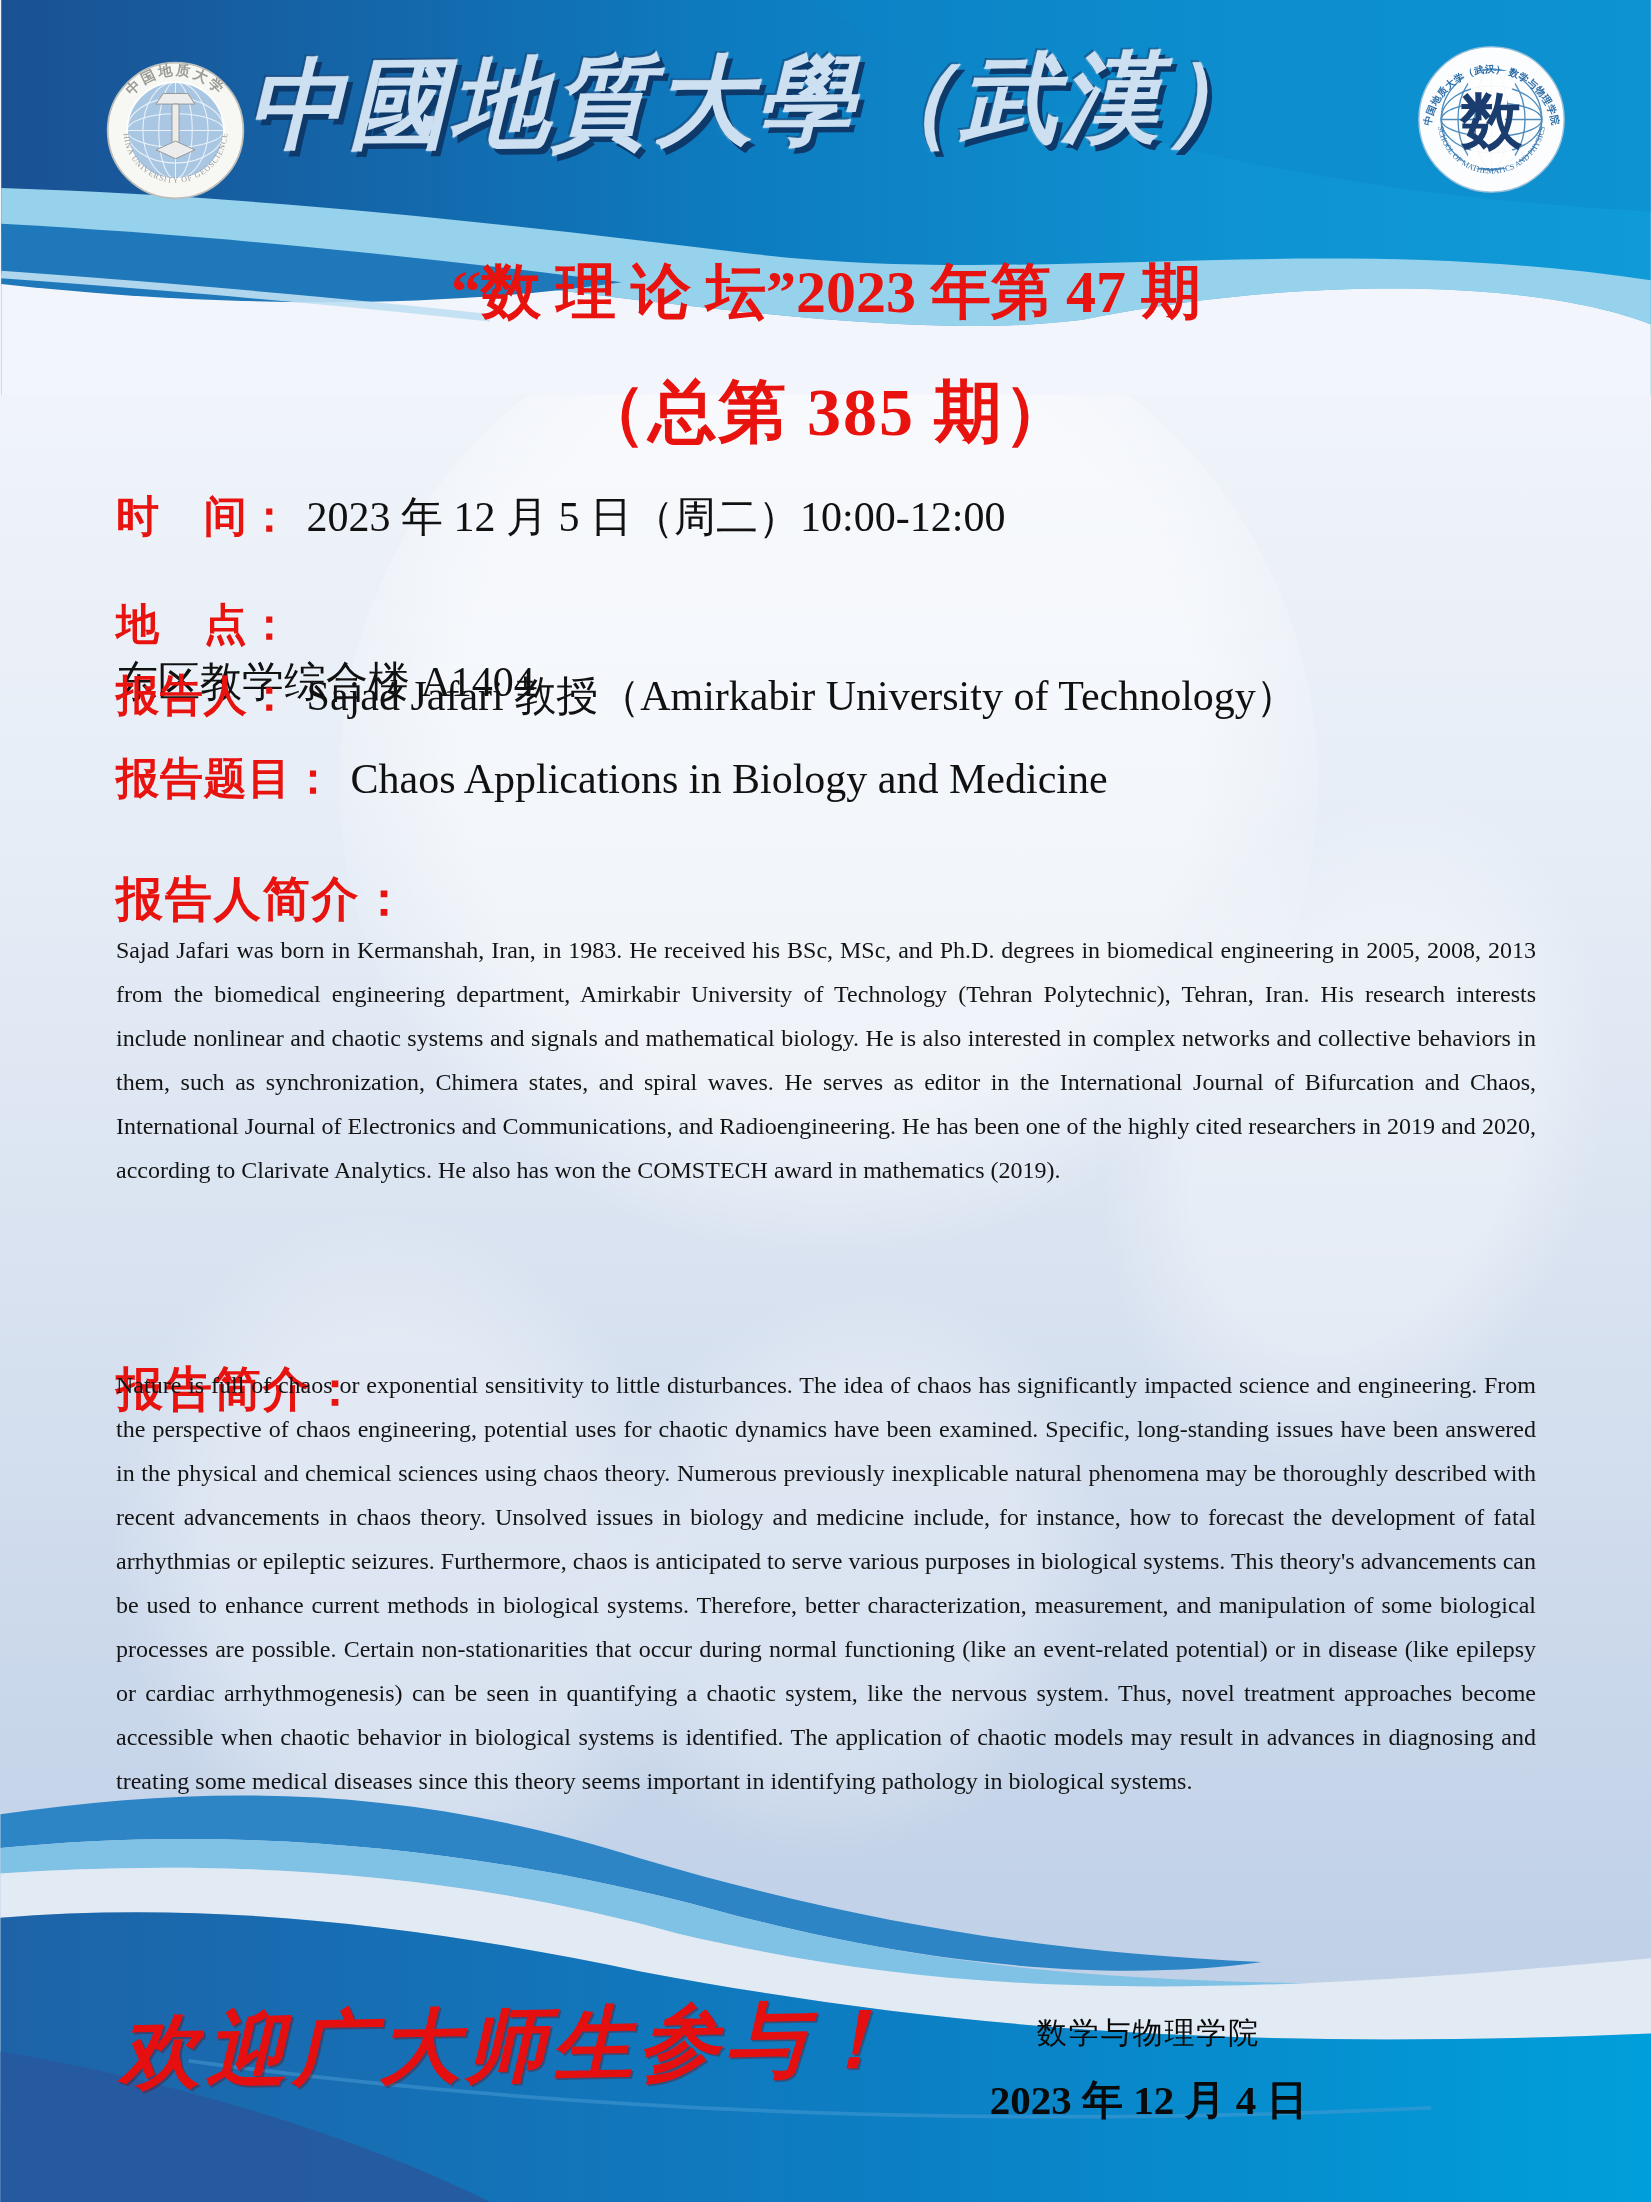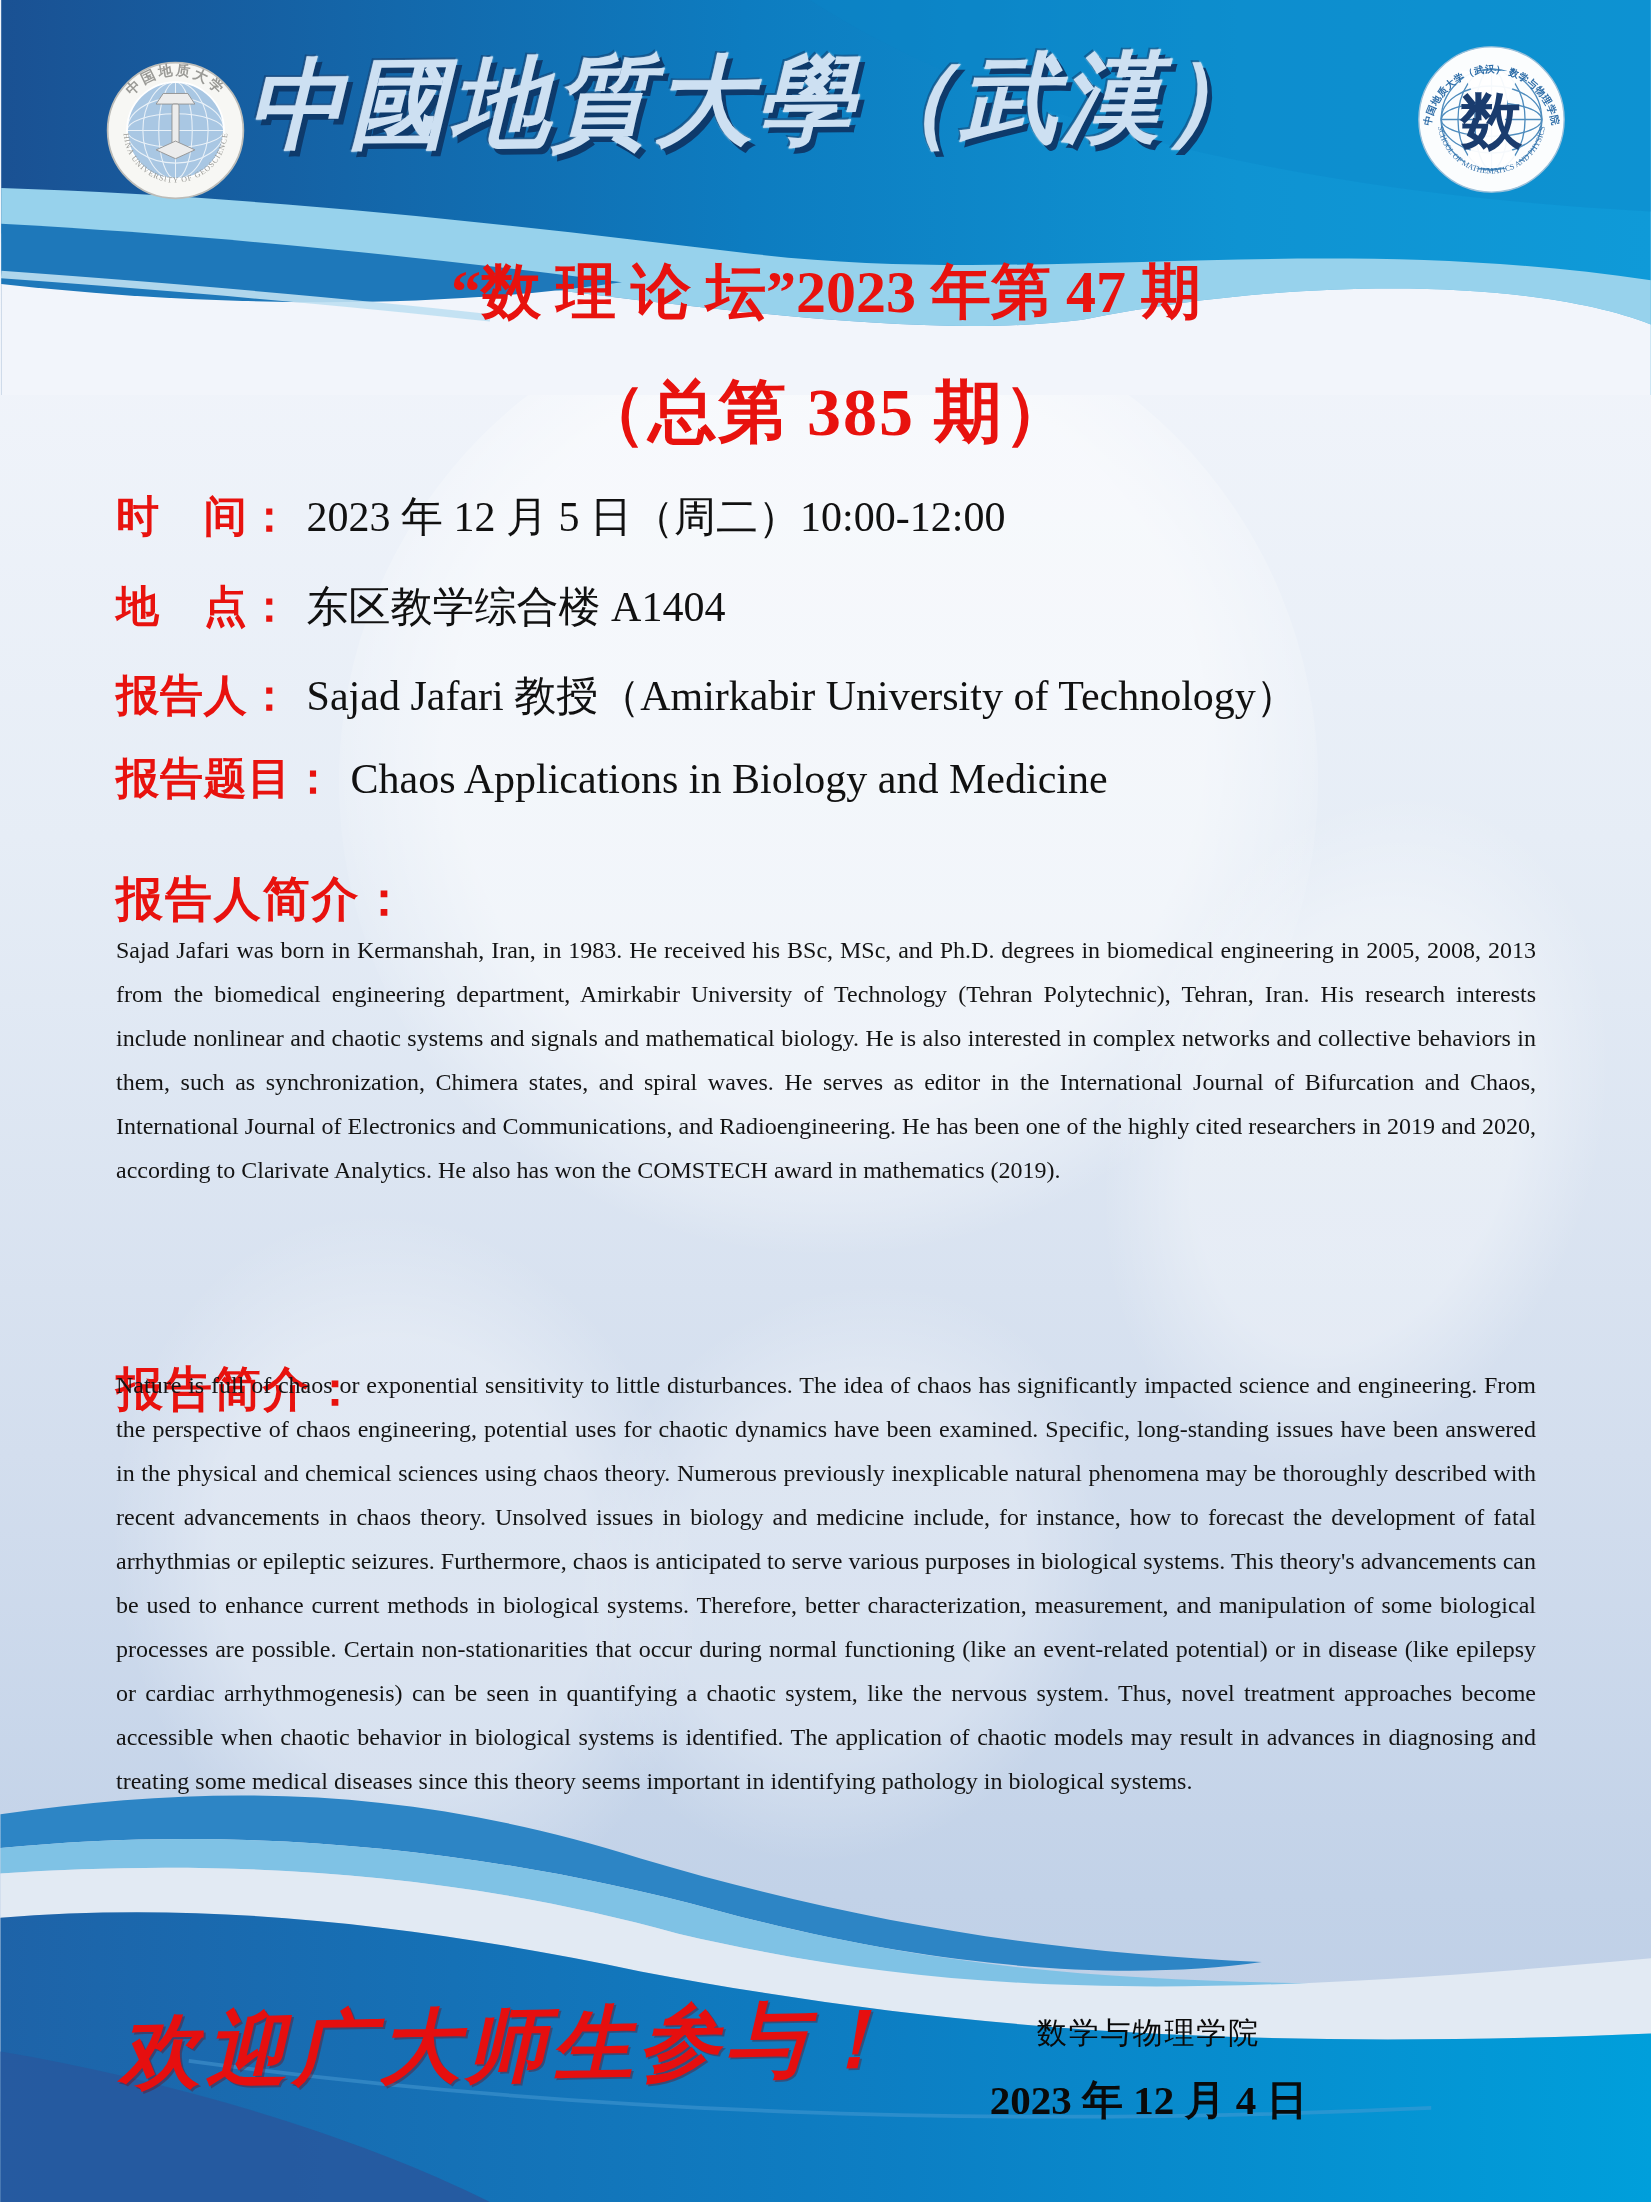--- a/index.html
+++ b/index.html
@@ -33,21 +33,21 @@
   .title-line{
     left:0;width:1652px;text-align:center;color:#e8120e;
     font-family:"Liberation Serif", serif;font-weight:bold;white-space:nowrap;
   }
   .title-1{top:252px;font-size:60px;}
   .title-2{top:367px;font-size:68px;letter-spacing:1.9px;}
   
   .info-row{left:116px;white-space:nowrap;display:flex;align-items:baseline;}
   .info-label{font-family:"Liberation Sans", sans-serif;font-weight:bold;color:#e8120e;font-size:43px;margin-right:15px;letter-spacing:0.9px;}
   .info-value{font-family:"Liberation Serif", serif;color:#111;font-size:42px;}
-  .row-time{top:488px;}  .row-place{top:578px;}
+  .row-time{top:488px;}  .row-place{top:596px;flex-direction:column;}
   .row-speaker{top:667px;} .row-topic{top:750px;}
   
   .sec-heading{left:116px;font-family:"Liberation Sans", sans-serif;font-weight:bold;color:#e8120e;font-size:47px;letter-spacing:1.9px;white-space:nowrap;}
   .h-bio{top:868px;} .h-abs{top:1358px;}
   .paragraph{
     left:116px;width:1420px;color:#141414;font-size:24px;line-height:44px;
     text-align:justify;font-family:"Liberation Serif", serif;
   }
   .p-bio{top:928px;} .p-abs{top:1363px;}
   

